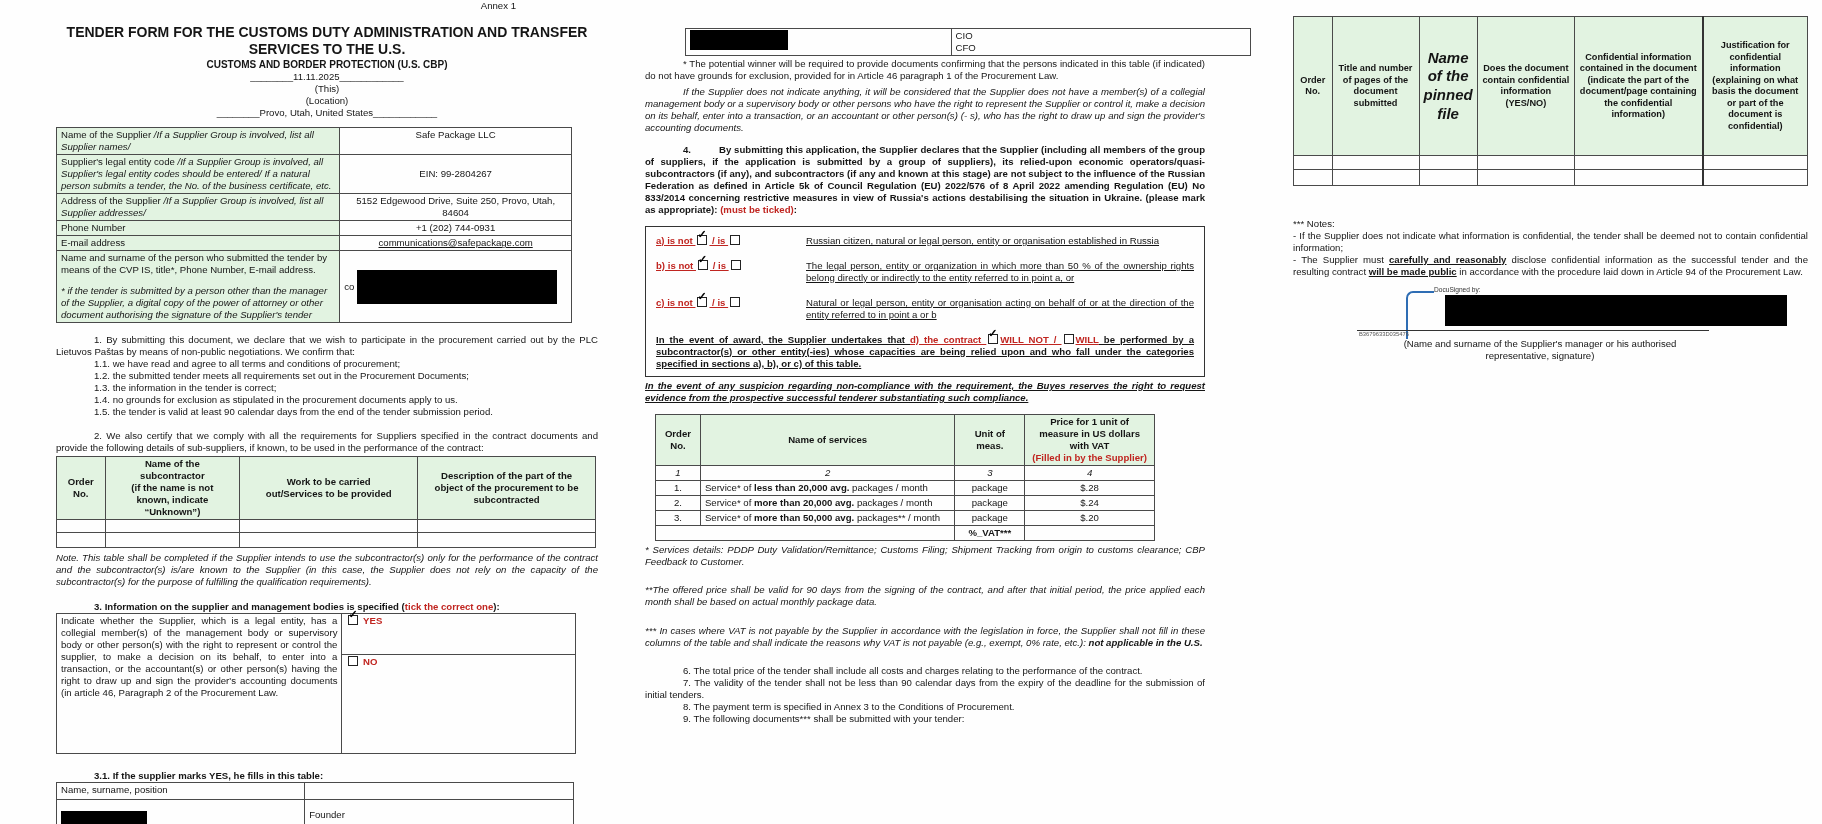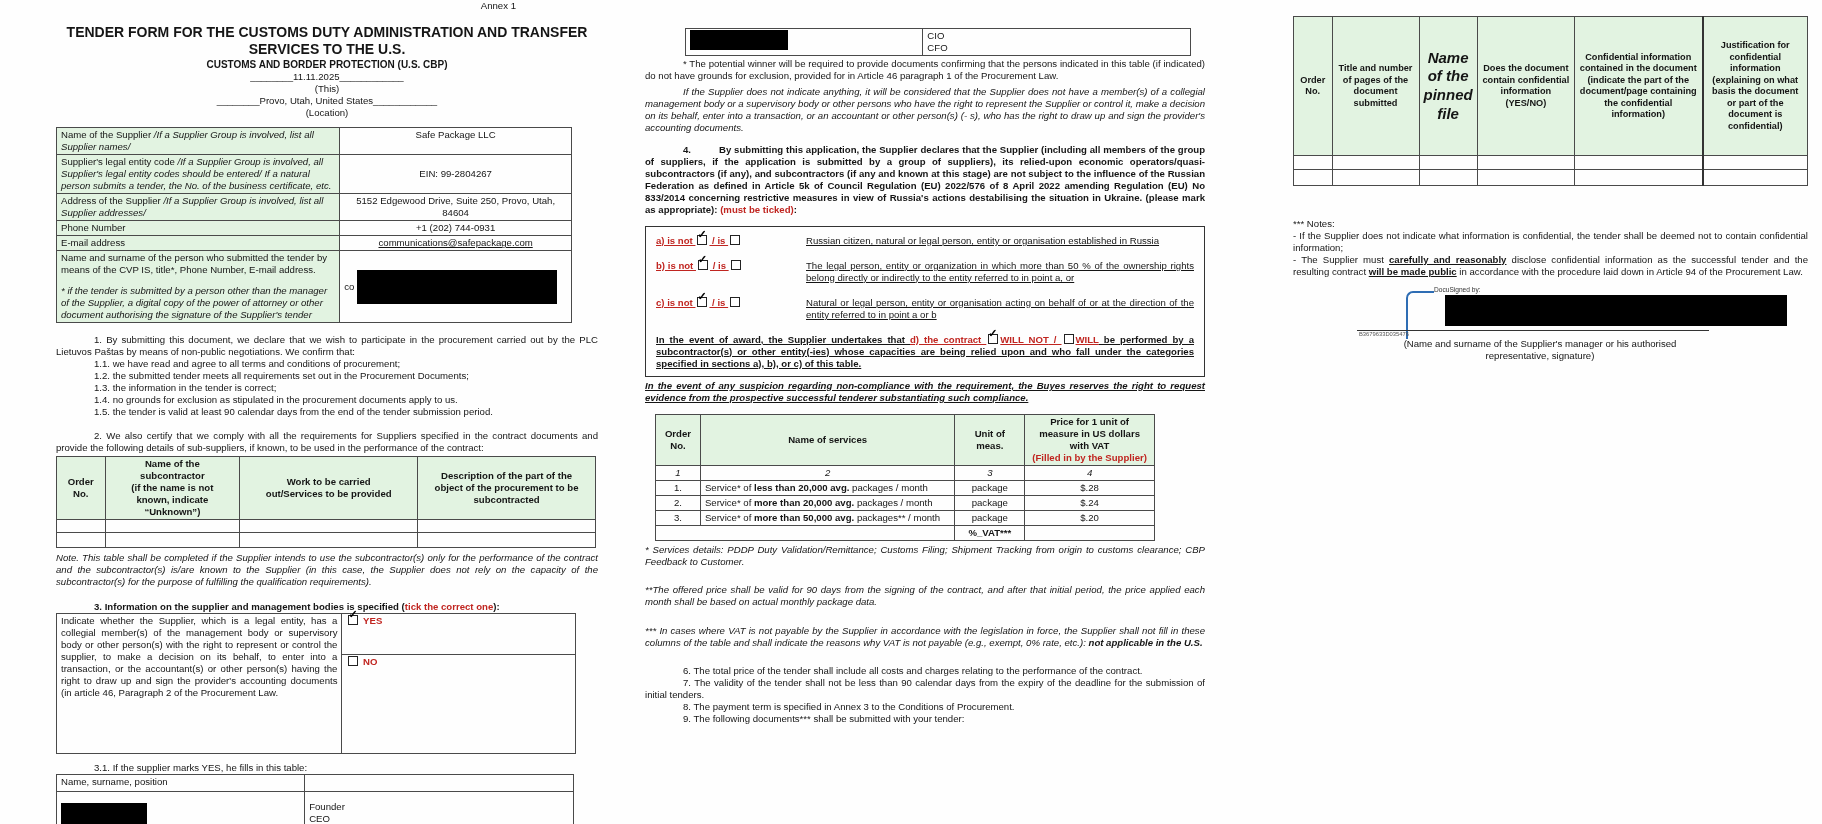--- a/index.html
+++ b/index.html
@@ -34,22 +34,22 @@
 <body>
 
 <div class="canvas">
 
   <div class="page" style="left:56px;top:0;width:542px;">
     <div style="text-align:right;padding-right:82px;">Annex 1</div>
     <div class="b c" style="margin-top:12px;font-size:14px;">TENDER FORM FOR THE CUSTOMS DUTY ADMINISTRATION AND TRANSFER SERVICES TO THE U.S.</div>
     <div class="b c" style="font-size:10px;">CUSTOMS AND BORDER PROTECTION (U.S. CBP)</div>
     <div class="c">________11.11.2025____________</div>
     <div class="c">(This)</div>
+    <div class="c">(Location)</div>
     <div class="c">________Provo, Utah, United States____________</div>
-    <div class="c">(Location)</div>
 
     <table style="margin-top:8px;width:516px;">
       <tbody>
           <tr>
         <td class="green" style="width:55%;"><span>Name of the Supplier </span><span class="i">/If a Supplier Group is involved, list all Supplier names/</span></td>
         <td class="c">Safe Package LLC</td>
       </tr>
       <tr>
         <td class="green"><span>Supplier's legal entity code </span><span class="i">/If a Supplier Group is involved, all Supplier's legal entity codes should be entered/ If a natural person submits a tender, the No. of the business certificate, etc.</span></td>
         <td class="c" style="vertical-align:middle;">EIN: 99-2804267</td>
@@ -136,38 +136,38 @@
       </tr>
       <tr>
         <td style="height:96px;">
           <span class="cbx"></span>
           <span class="red b">NO</span>
         </td>
       </tr>
     </tbody>
       </table>
 
-    <p style="margin-top:8px;margin-left:38px;">3.1. If the supplier marks YES, he fills in this table:</p>
+    <p style="margin-top:16px;margin-left:38px;font-weight:bold;">3.1. If the supplier marks YES, he fills in this table:</p>
     <table style="width:518px;">
       <tbody>
           <tr>
         <td style="width:48%;height:14px;">Name, surname, position</td>
         <td></td>
       </tr>
       <tr>
         <td style="height:32px;vertical-align:bottom;"><span class="redact" style="width:86px;height:22px;"></span></td>
         <td class="pre" style="vertical-align:bottom;">Founder
 CEO</td>
       </tr>
     </tbody>
       </table>
   </div>
 
   <div class="page" style="left:645px;top:28px;width:560px;">
-    <table style="margin-left:40px;width:506px;">
+    <table style="margin-left:40px;width:566px;">
       <tbody>
           <tr>
         <td style="width:47%;height:24px;"><span class="redact" style="width:98px;height:20px;"></span></td>
         <td class="pre">CIO
 CFO</td>
       </tr>
     </tbody>
       </table>
 
     <p class="j ind" style="margin-top:2px;">* The potential winner will be required to provide documents confirming that the persons indicated in this table (if indicated) do not have grounds for exclusion, provided for in Article 46 paragraph 1 of the Procurement Law.</p>

